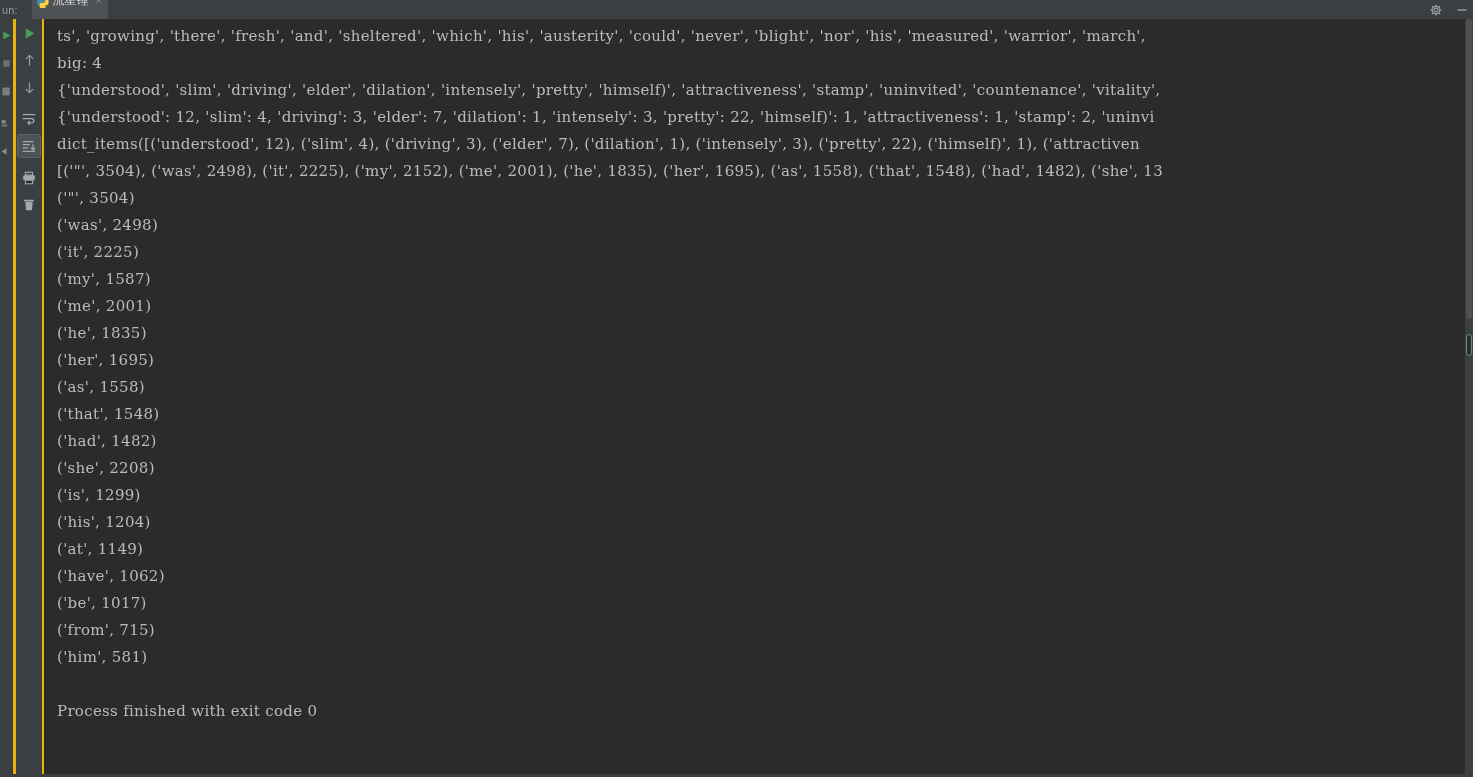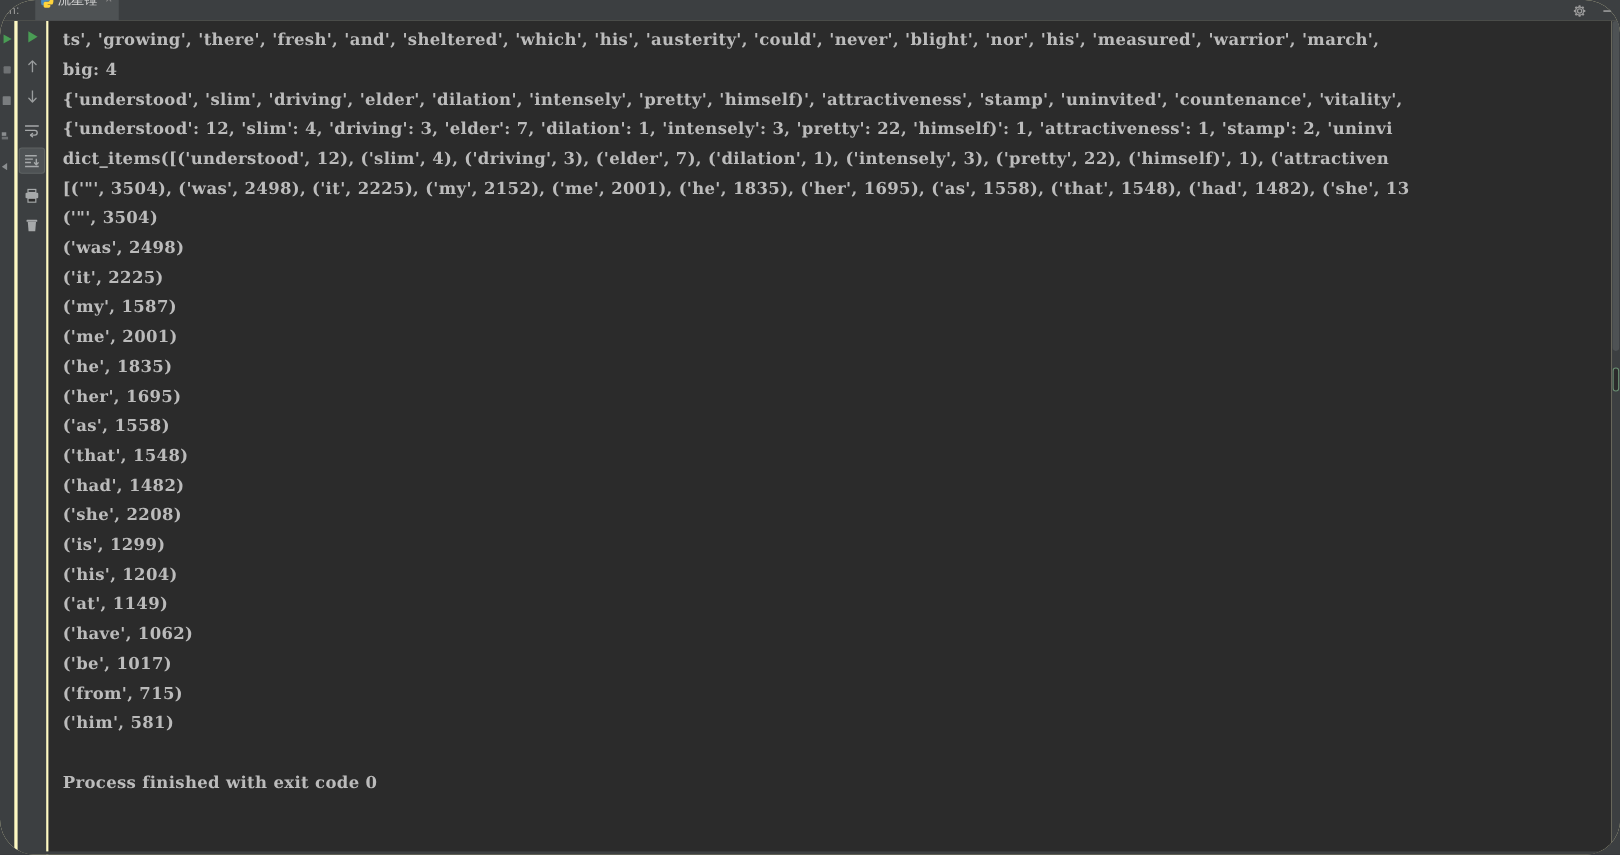--- a/index.html
+++ b/index.html
@@ -11,23 +11,22 @@
     width: 1473px;
     height: 777px;
     overflow: hidden;
     font-family: "Liberation Sans", sans-serif;
     -webkit-font-smoothing: antialiased;
   }
   #app {
     position: relative;
     width: 1473px;
     height: 777px;
-    background: #fef9c3;
+    background: #eab308;
     overflow: hidden;
-    border-radius: 32px;
   }
 
   
   .topbar {
     position: absolute;
     left: 0; top: 0;
     width: 1473px;
     height: 19px;
     background: #3c3f41;
     display: flex;
@@ -151,21 +150,20 @@
     width: 100%;
   }
   .cline {
     font-family: "DejaVu Serif", "Liberation Serif", serif;
     font-size: 15px;
     line-height: 27px;
     color: #bbbbbb;
     white-space: pre;
     letter-spacing: 0.3px;
     height: 27px;
-    font-weight: bold;
   }
   .cline.blank { color: transparent; }
 
   
   .scroll-gutter {
     position: absolute;
     right: 0; top: 19px;
     width: 8px;
     height: 758px;
     background: #3c3f41;

